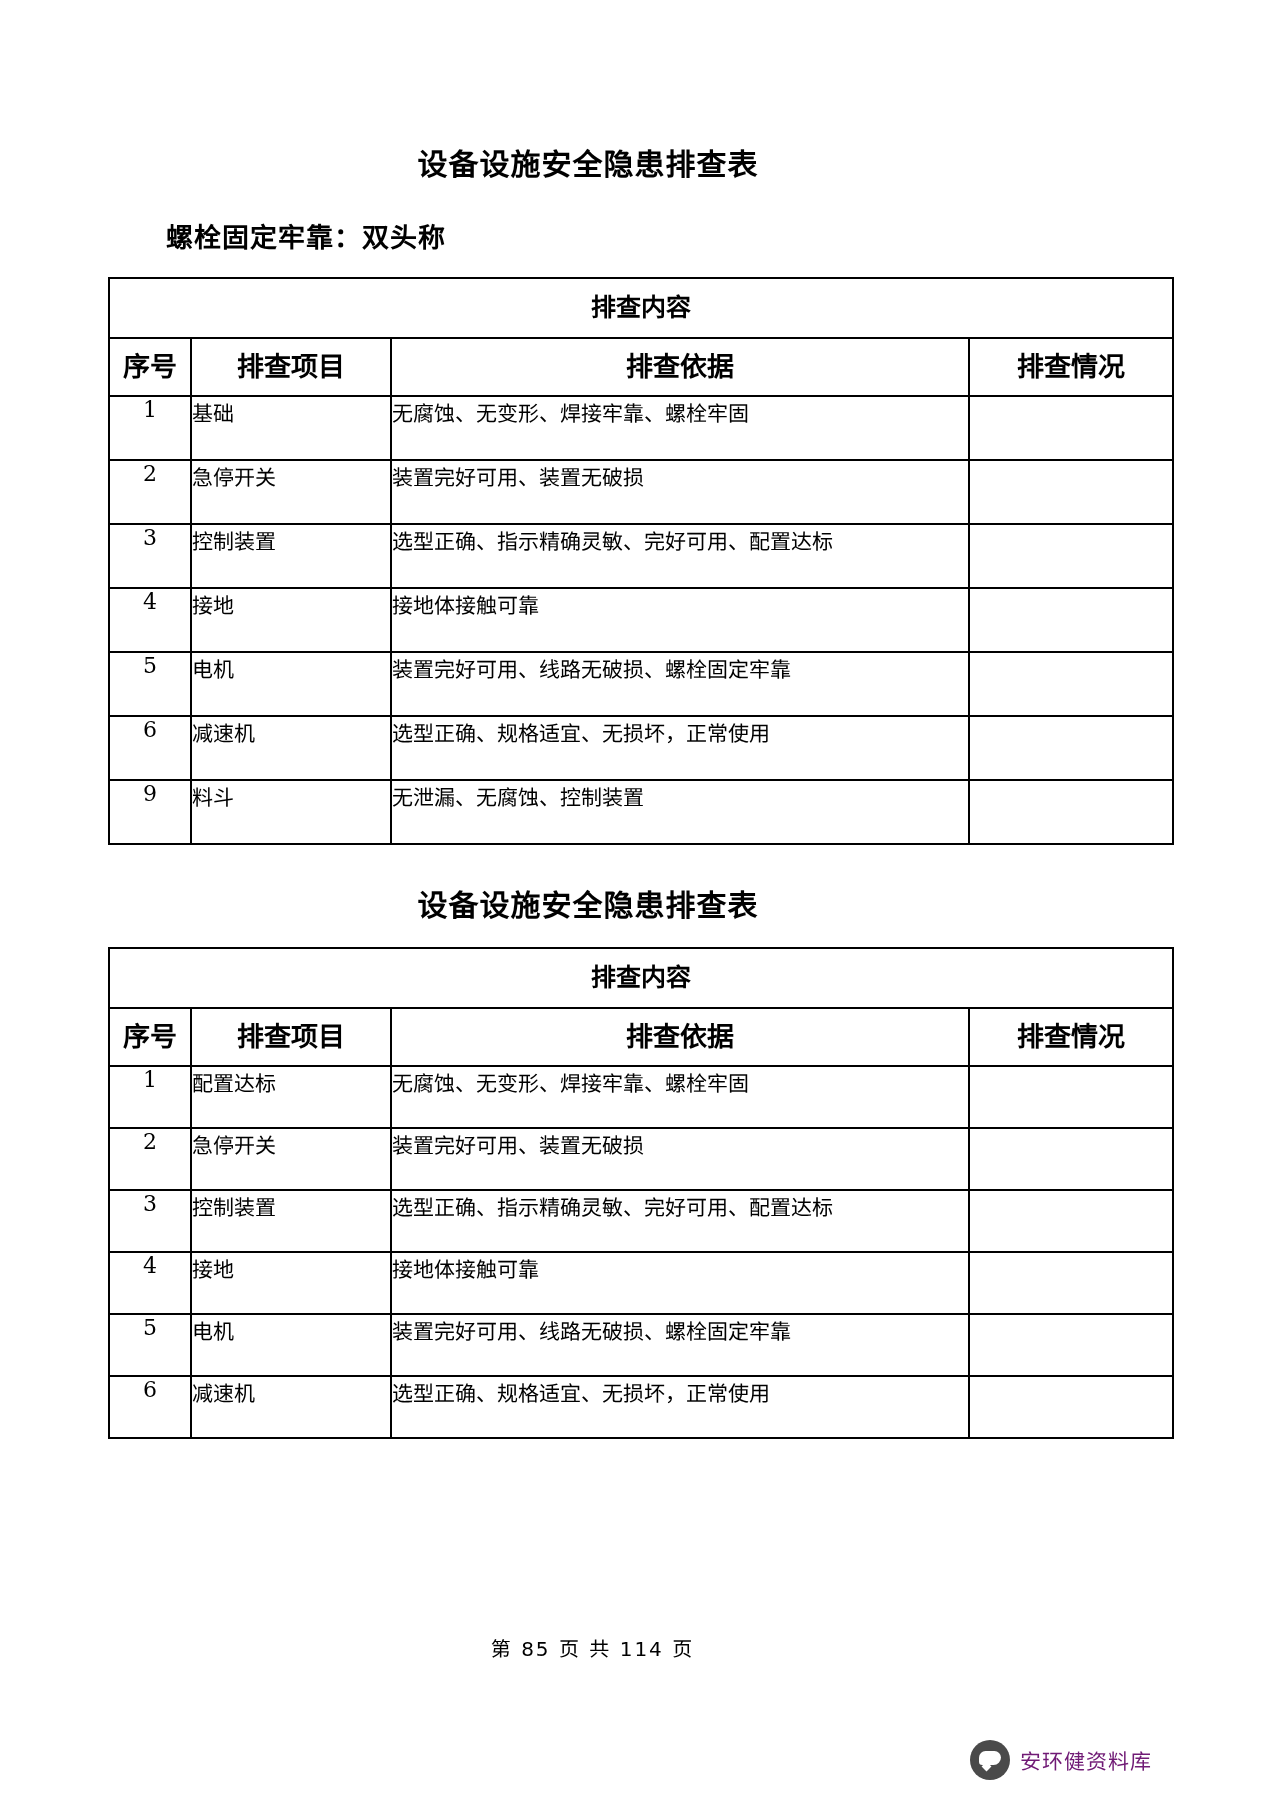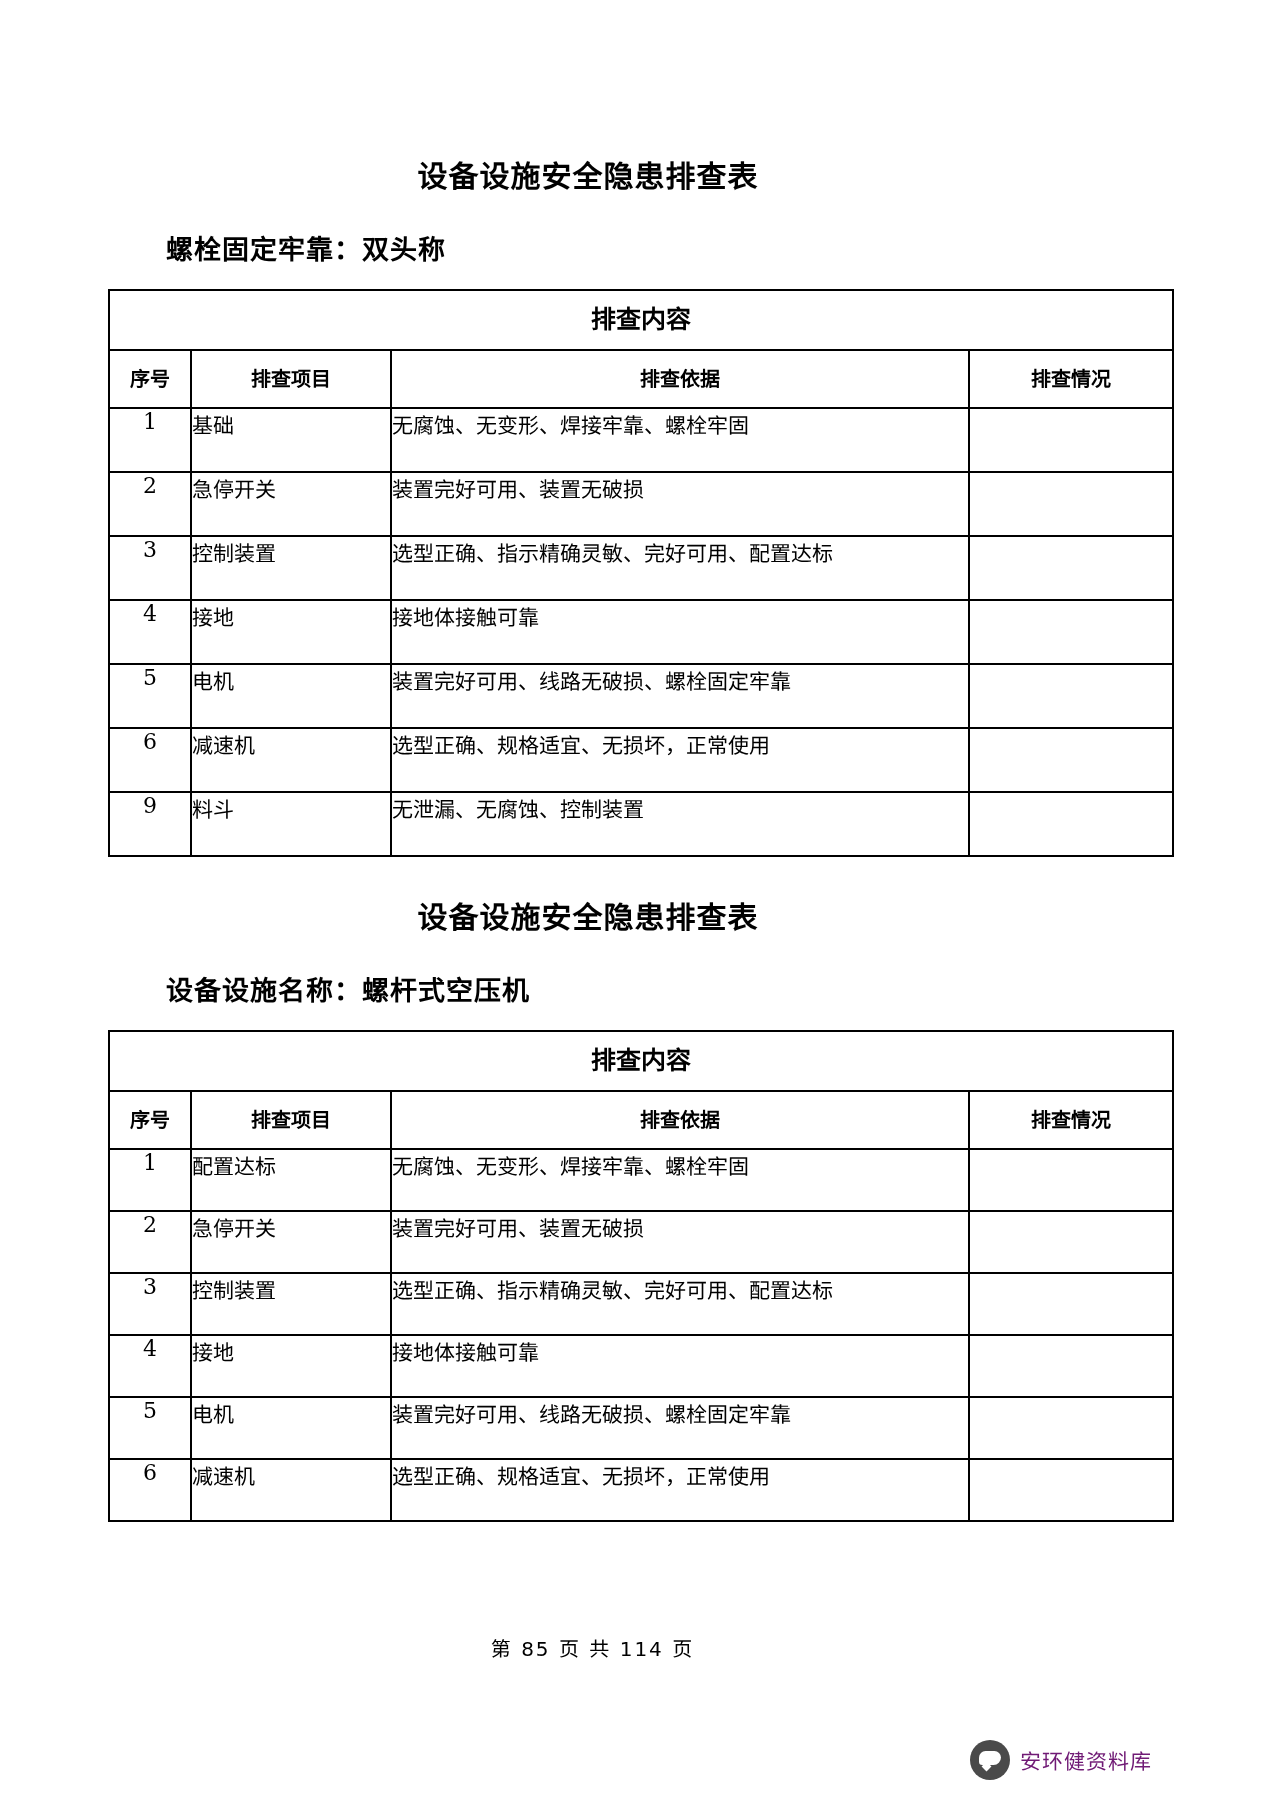--- a/index.html
+++ b/index.html
@@ -13,21 +13,21 @@
     font-family: "DejaVu Serif", "Liberation Serif", serif;
     color: #000000;
     position: relative;
     overflow: hidden;
   }
   .page {
     width: 1176px;
     height: 1810px;
     position: relative;
     box-sizing: border-box;
-    padding: 16px 108px;
+    padding: 4px 108px;
   }
   .doc-title {
     text-align: center;
     font-size: 30px;
     font-weight: bold;
     letter-spacing: 1px;
     margin: 0;
     padding-top: 136px;
   }
   .doc-title.second {
@@ -56,21 +56,21 @@
     text-align: center;
     font-size: 25px;
     font-weight: bold;
     height: 58px;
     line-height: 58px;
     vertical-align: middle !important;
     margin-top: 8px;
   }
   .col-head {
     text-align: center;
-    font-size: 20px;
+    font-size: 27px;
     font-weight: bold;
     height: 56px;
     line-height: 56px;
     vertical-align: middle !important;
   }
   .c-no   { width: 82px; }
   .c-item { width: 200px; }
   .c-basis{ width: 578px; }
   .c-stat { width: 204px; }
 
@@ -217,21 +217,20 @@
         <td class="cell-no">9</td>
         <td class="cell-item">料斗</td>
         <td class="cell-basis">无泄漏、无腐蚀、控制装置</td>
         <td class="cell-stat"></td>
       </tr>
     </tbody>
   </table>
 
   <h1 class="doc-title second">设备设施安全隐患排查表</h1>
 
-  <h2 class="equip-name">设备设施名称：螺杆式空压机</h2>
 
   <table class="checklist">
     <colgroup>
       <col class="c-no">
         <col class="c-item">
         <col class="c-basis">
         <col class="c-stat">
     </colgroup>
     <tbody>
       <tr>

